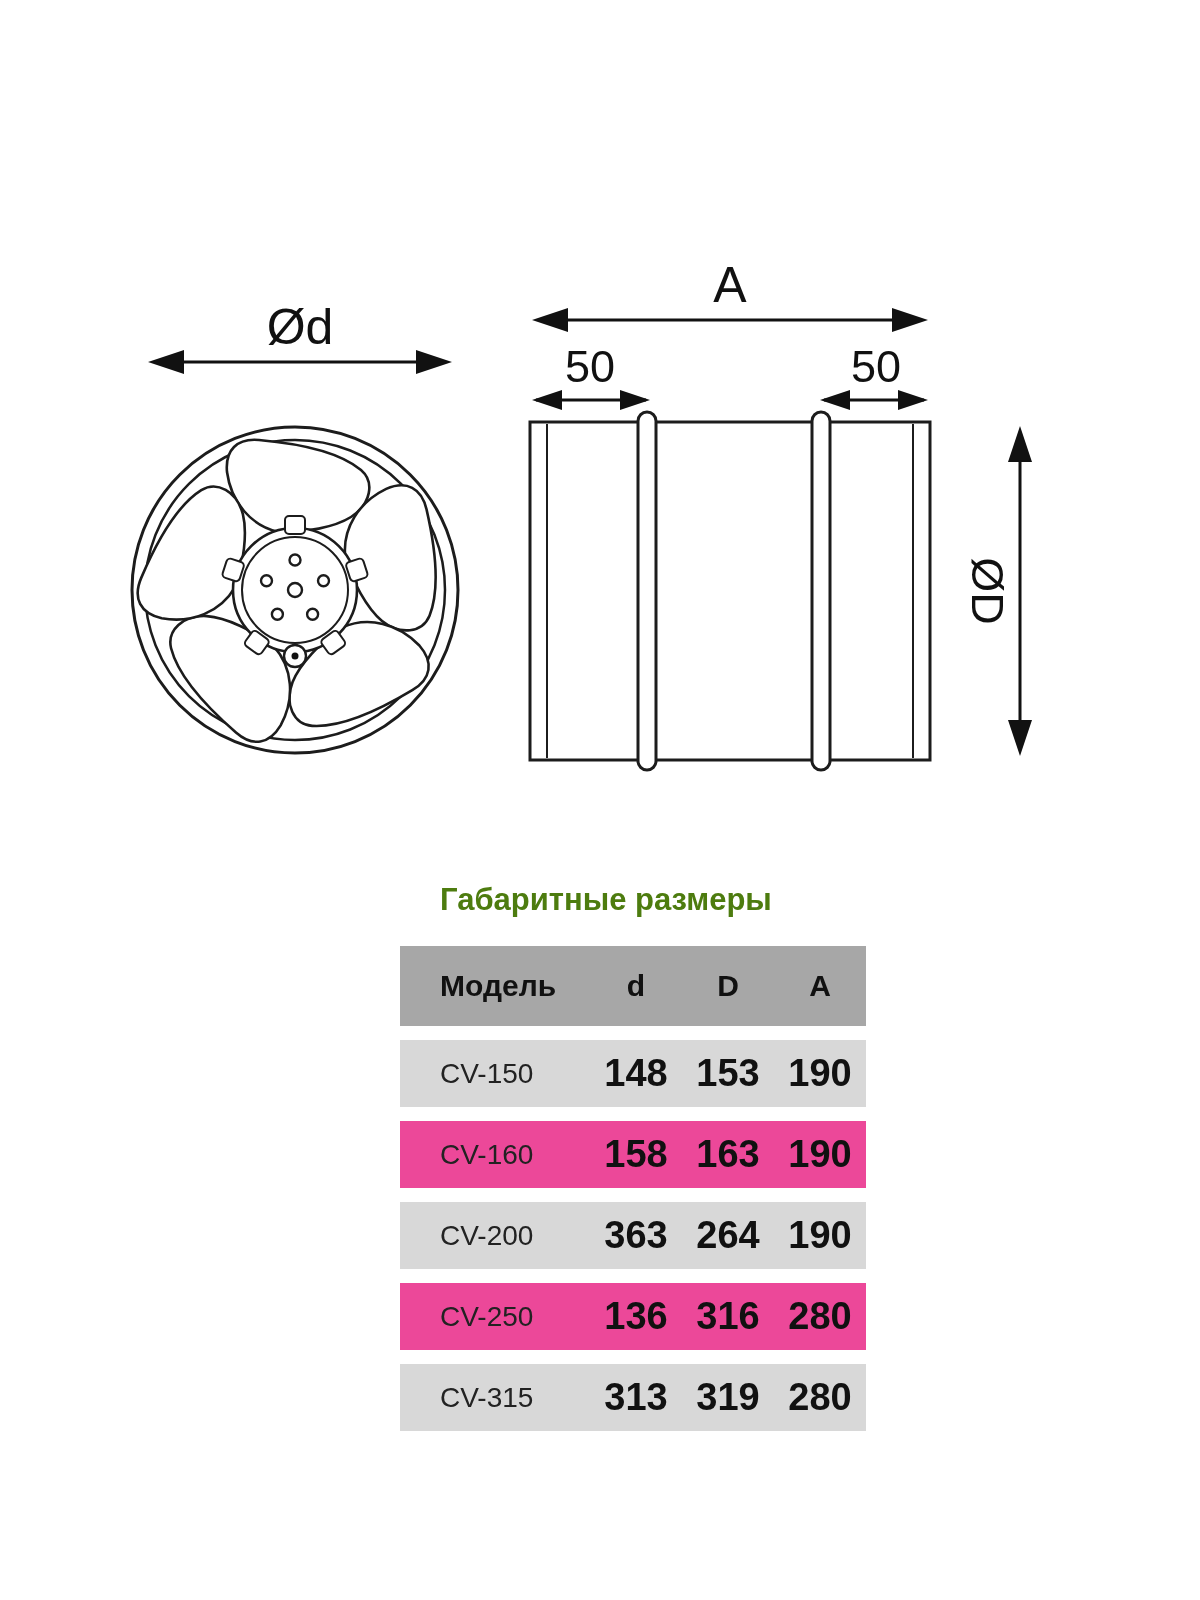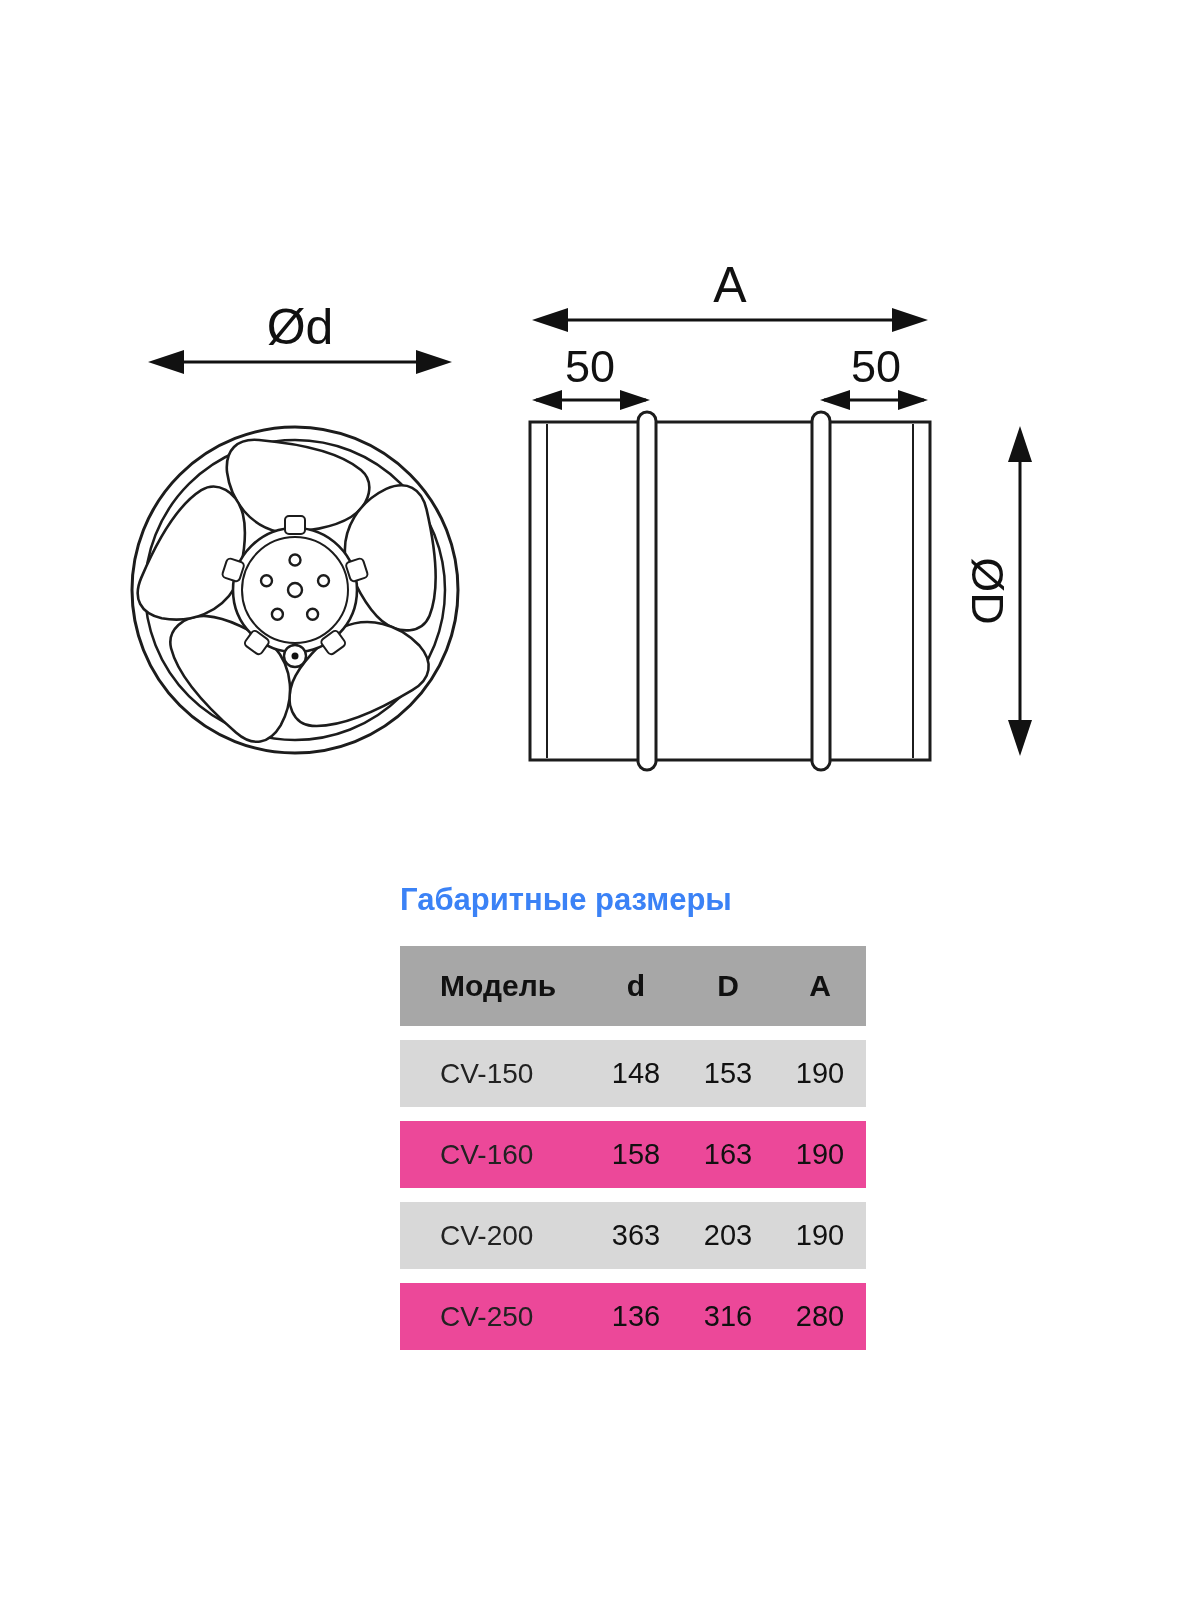--- a/index.html
+++ b/index.html
@@ -19,42 +19,42 @@
   .drawing .arrow   { fill: #111; stroke: none; }
   .drawing text {
     font-family: "Liberation Sans", sans-serif;
     fill: #111;
   }
   .dim-label   { font-size: 50px; }
   .dim-label-s { font-size: 45px; }
 
   
   .specs { position: absolute; left: 400px; top: 882px; width: 466px; }
-  .specs h2 { font-size: 31px; font-weight: bold; color: #3b82f6; }
+  .specs h2 { font-size: 31px; font-weight: bold; color: #4d7c0f; margin-left: 40px; }
   .specs table {
     border-collapse: separate;
     border-spacing: 0 14px;
     width: 466px;
     margin-top: 14px;
   }
   .specs thead th {
     background: #a7a7a7;
     height: 80px;
     font-size: 30px;
     font-weight: bold;
     vertical-align: middle;
   }
   .specs tbody td { height: 67px; vertical-align: middle; background: #ec4899; }
   .specs tbody tr.alt td { background: #d8d8d8; }
   .col-model { width: 190px; }
   .col-num   { width: 92px; }
   th.model, td.model { text-align: left; padding-left: 40px; }
   th.num,   td.num   { text-align: center; }
   td.model { font-size: 28px; font-weight: normal; color: #222; }
-  td.num   { font-size: 29px; font-weight: normal; }
+  td.num   { font-size: 38px; font-weight: bold; }
 </style>
 </head>
 <body>
 
 <div class="page">
 
   <svg class="drawing" width="1200" height="860" viewBox="0 0 1200 860">
 
     <g transform="translate(295,590)">
 
@@ -166,26 +166,32 @@
         </tr>
         <tr>
           <td class="model">CV-160</td>
           <td class="num">158</td>
           <td class="num">163</td>
           <td class="num">190</td>
         </tr>
         <tr class="alt">
           <td class="model">CV-200</td>
           <td class="num">363</td>
-          <td class="num">203</td>
+          <td class="num">264</td>
           <td class="num">190</td>
         </tr>
         <tr>
           <td class="model">CV-250</td>
           <td class="num">136</td>
           <td class="num">316</td>
+          <td class="num">280</td>
+        </tr>
+        <tr class="alt">
+          <td class="model">CV-315</td>
+          <td class="num">313</td>
+          <td class="num">319</td>
           <td class="num">280</td>
         </tr>
       </tbody>
     </table>
   </section>
 
 </div>
 
 </body></html>

